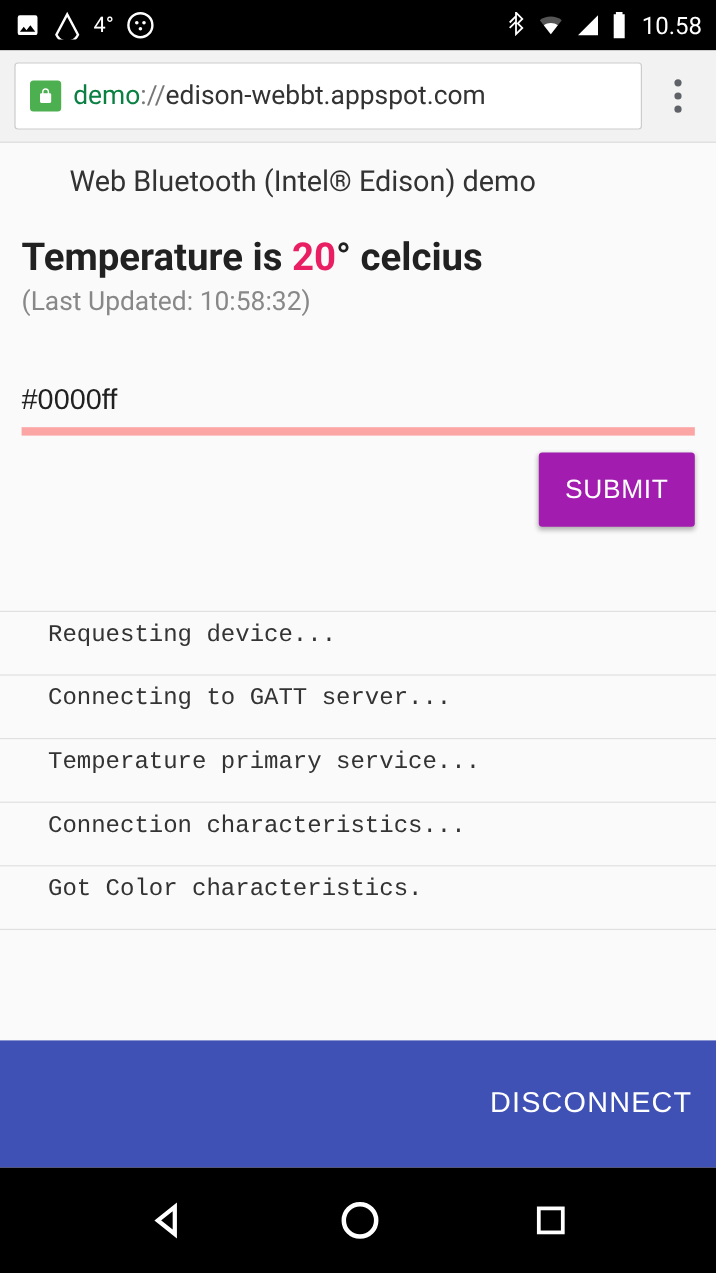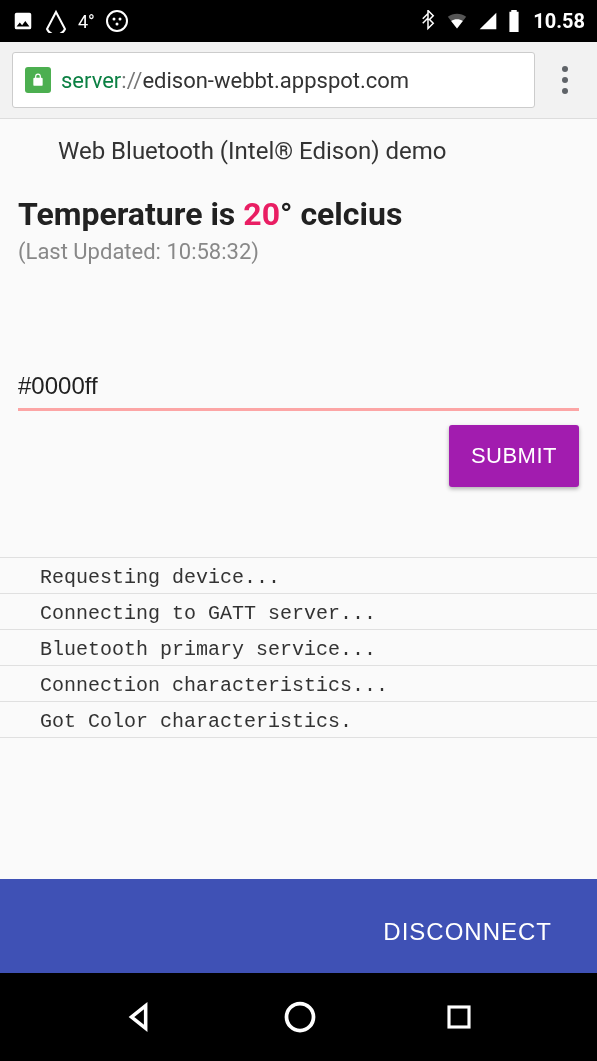--- a/index.html
+++ b/index.html
@@ -1,54 +1,54 @@
 <!DOCTYPE html>
 <html><head>
 <meta charset="utf-8">
 <style>
   * { box-sizing: border-box; margin: 0; padding: 0; }
   html, body { width: 597px; height: 1061px; font-family: Roboto, Arial, sans-serif; background: #fafafa; overflow: hidden; }
   
   
   .status-bar { background: #000; height: 42px; display: flex; align-items: center; justify-content: space-between; padding: 0 12px; color: #fff; }
   .status-left { display: flex; align-items: center; gap: 10px; }
-  .status-right { display: flex; align-items: center; gap: 8px; font-weight: bold; }
+  .status-right { display: flex; align-items: center; gap: 8px; }
   .status-bar svg { fill: #fff; }
   .status-temp { font-size: 18px; color: #fff; }
   .status-time { font-size: 20px; color: #fff; margin-left: 4px; }
   
   
   .browser-bar { background: #f2f2f2; padding: 10px 12px; border-bottom: 1px solid #ddd; display: flex; align-items: center; gap: 10px; }
   .url-box { flex: 1; background: #fff; border: 1px solid #ccc; border-radius: 3px; height: 56px; display: flex; align-items: center; padding: 0 12px; gap: 10px; }
   .lock-badge { width: 26px; height: 26px; background: #4caf50; border-radius: 3px; display: flex; align-items: center; justify-content: center; }
   .url-text { font-size: 22px; color: #333; white-space: nowrap; overflow: hidden; }
   .url-scheme { color: #0b8043; }
   .url-sep { color: #777; }
   .menu-dots { width: 40px; display: flex; flex-direction: column; align-items: center; gap: 5px; }
   .menu-dots span { width: 6px; height: 6px; background: #5f6368; border-radius: 50%; display: block; }
   
   
   .content { padding: 18px 18px 0 18px; }
   .demo-title { font-size: 24px; color: #333; font-weight: 400; margin-bottom: 30px; margin-left: 40px; }
   .temp-heading { font-size: 32px; font-weight: 700; color: #212121; margin-bottom: 6px; }
   .temp-value { color: #e91e63; }
-  .last-updated { font-size: 22px; color: #888; margin-bottom: 104px; }
+  .last-updated { font-size: 22px; color: #888; margin-bottom: 52px; }
   
   .field-label { font-size: 18px; color: #888; margin-bottom: 4px; }
-  .text-input { width: 100%; border: none; border-bottom: 3px solid #fca5a5; background: transparent; font-size: 24px; padding: 4px 0 8px 0; outline: none; color: #212121; }
+  .text-input { width: 100%; border: none; border-bottom: 7px solid #fca5a5; background: transparent; font-size: 24px; padding: 4px 0 8px 0; outline: none; color: #212121; }
   
   .submit-row { display: flex; justify-content: flex-end; margin-top: 14px; margin-bottom: 70px; }
   .submit-btn { background: #a21caf; color: #fff; border: none; font-size: 22px; font-weight: 500; padding: 18px 22px; border-radius: 3px; box-shadow: 0 2px 4px rgba(0,0,0,0.3); cursor: pointer; letter-spacing: 0.5px; }
   
   
   .log-list { border-top: 1px solid #e0e0e0; }
-  .log-item { font-family: "Courier New", monospace; font-size: 20px; color: #333; padding: 8px 0 4px 40px; border-bottom: 1px solid #e0e0e0; white-space: nowrap; overflow: hidden; }
+  .log-item { font-family: "Courier New", monospace; font-size: 20px; color: #333; padding: 8px 0 21px 40px; border-bottom: 1px solid #e0e0e0; white-space: nowrap; overflow: hidden; }
   
   
-  .footer-bar { background: #3f51b5; height: 106px; display: flex; align-items: center; justify-content: flex-end; padding: 0 45px; position: absolute; bottom: 76px; left: 0; right: 0; }
+  .footer-bar { background: #3f51b5; height: 106px; display: flex; align-items: center; justify-content: flex-end; padding: 0 20px; position: absolute; bottom: 88px; left: 0; right: 0; }
   .disconnect-btn { background: transparent; border: none; color: #fff; font-size: 24px; font-weight: 500; letter-spacing: 1px; cursor: pointer; }
   
   
   .nav-bar { background: #000; height: 88px; position: absolute; bottom: 0; left: 0; right: 0; display: flex; align-items: center; justify-content: space-around; padding: 0 60px; }
   .nav-bar svg { stroke: #fff; fill: none; stroke-width: 2.5; }
 </style>
 </head>
 <body>
 
 <div class="status-bar">
@@ -86,21 +86,21 @@
 </div>
 
 <div class="browser-bar">
   <div class="url-box">
     <div class="lock-badge">
       <svg width="14" height="16" viewBox="0 0 24 24" fill="#fff">
           <path d="M18 8h-1V6a5 5 0 0 0-10 0v2H6a2 2 0 0 0-2 2v10a2 2 0 0 0 2 2h12a2 2 0 0 0 2-2V10a2 2 0 0 0-2-2zM9 6a3 3 0 0 1 6 0v2H9V6z"></path>
         </svg>
     </div>
     <div class="url-text">
-      <span class="url-scheme">server</span><span class="url-sep">://</span><span>edison-webbt.appspot.com</span>
+      <span class="url-scheme">demo</span><span class="url-sep">://</span><span>edison-webbt.appspot.com</span>
     </div>
   </div>
   <div class="menu-dots">
     <span></span>
       <span></span>
       <span></span>
   </div>
 </div>
 
 <div class="content">
@@ -114,21 +114,21 @@
   <input class="text-input" type="text" value="#0000ff" style="">
   
   <div class="submit-row">
     <button class="submit-btn">SUBMIT</button>
   </div>
 </div>
 
 <div class="log-list">
   <div class="log-item">Requesting device...</div>
   <div class="log-item">Connecting to GATT server...</div>
-  <div class="log-item">Bluetooth primary service...</div>
+  <div class="log-item">Temperature primary service...</div>
   <div class="log-item">Connection characteristics...</div>
   <div class="log-item">Got Color characteristics.</div>
 </div>
 
 <div class="footer-bar">
   <button class="disconnect-btn">DISCONNECT</button>
 </div>
 
 <div class="nav-bar">
   <svg width="34" height="34" viewBox="0 0 24 24">

